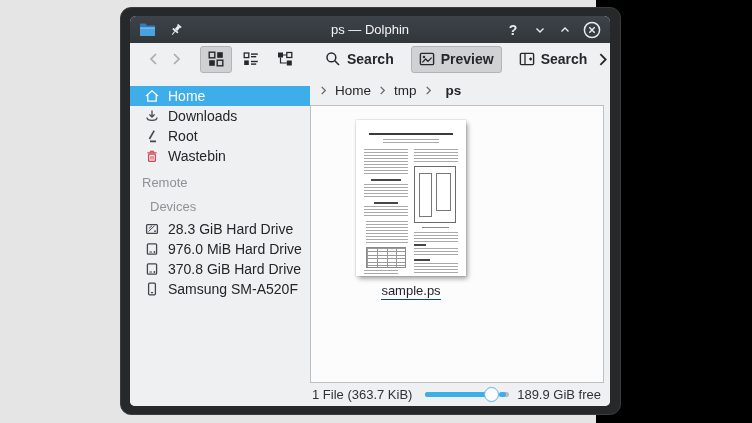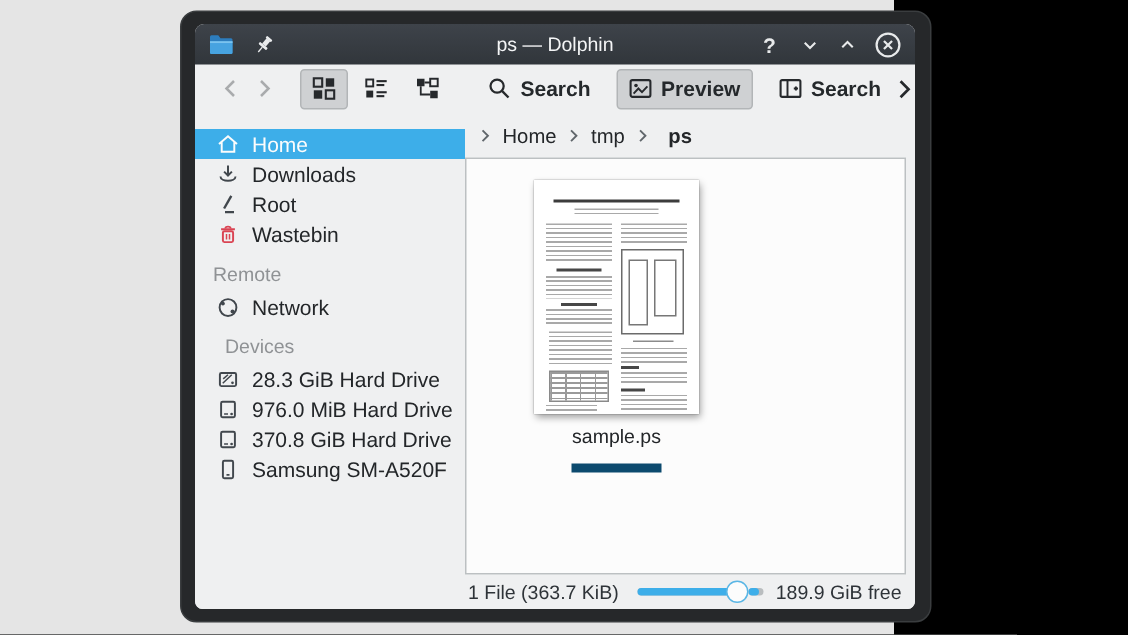--- a/index.html
+++ b/index.html
@@ -70,21 +70,21 @@
   .pfig { top:46px; left:58px; width:42px; height:57px; border:1px solid #6b6b6b; background:#fff; }
   .fig-a { top:6px; left:4px;  width:13px; height:44px; border:1px solid #777; }
   .fig-b { top:6px; left:21px; width:15px; height:38px; border:1px solid #777; }
   .fig-cap { top:107px; left:66px; width:27px; height:1px; background:#8b8b8b; }
   .r2 { top:112px; left:58px; width:44px; height:10px; }
   .rh1{ top:124px; left:58px; width:12px; }
   .r3 { top:128px; left:58px; width:44px; height:9px; }
   .rh2{ top:139px; left:58px; width:16px; }
   .r4 { top:143px; left:58px; width:44px; height:11px; }
   .file-name { margin-top:7px; font-size:13px; color:#232629; display:inline-block; }
-  .file-name span { border-bottom:6px solid #0c4a6e; padding-bottom:11px; }
+  .file-name span { border-bottom:1px solid #0c4a6e; padding-bottom:1px; }
 
   
   .statusbar { height:23px; flex:0 0 23px; display:flex; align-items:center; background:#eff0f1;
                padding-left:182px; padding-right:9px; font-size:13px; color:#2e3338; }
   .zoom-track { position:relative; width:92px; height:5px; border-radius:2.5px; background:#b9bdbf; margin-left:13px; }
   .zoom-fill { position:absolute; left:0; top:0; height:5px; width:66px; border-radius:2.5px; background:#3daee9; }
   .zoom-handle { position:absolute; left:59px; top:-5px; width:15px; height:15px; border-radius:50%;
                  background:#fcfcfc; border:1.5px solid #5ab6e5; }
   .cap-bar { width:15px; height:5px; border-radius:2.5px; background:#b9bdbf; position:relative; margin-left:13px; }
   .cap-used { position:absolute; left:0; top:0; width:7px; height:5px; border-radius:2.5px; background:#3daee9; }
@@ -245,30 +245,20 @@
                 <path d="M6.2 4.4 C6.2 2.6 9.8 2.6 9.8 4.4" fill="none" stroke="#da4453" stroke-width="1.2"></path>
                 <rect x="4.6" y="6.2" width="6.8" height="7.2" rx="1" fill="none" stroke="#da4453" stroke-width="1.3"></rect>
                 <path d="M7 8 V11.6 M9 8 V11.6" stroke="#da4453" stroke-width="1"></path>
               </svg>
           </span>
           <span>Wastebin</span>
         </div>
 
         <div class="side-header mt1">Remote</div>
 
-        <div class="side-item">
-          <span class="ico">
-            <svg viewBox="0 0 16 16" width="16" height="16">
-                <circle cx="8" cy="8" r="5.6" fill="none" stroke="#41474d" stroke-width="1.3"></circle>
-                <circle cx="4.6" cy="5.4" r="1.3" fill="#41474d"></circle>
-                <circle cx="11" cy="10.6" r="1.3" fill="#41474d"></circle>
-              </svg>
-          </span>
-          <span>Network</span>
-        </div>
 
         <div class="side-header mt2">Devices</div>
 
         <div class="side-item">
           <span class="ico">
             <svg viewBox="0 0 16 16" width="16" height="16">
                 <rect x="2.6" y="3.6" width="10.8" height="8.8" rx="1" fill="none" stroke="#41474d" stroke-width="1.3"></rect>
                 <path d="M4.5 10.5 L10.5 4.8 M4.8 7.6 L8 4.8" stroke="#41474d" stroke-width="1"></path>
                 <circle cx="11" cy="10.2" r="0.9" fill="#41474d"></circle>
               </svg>

